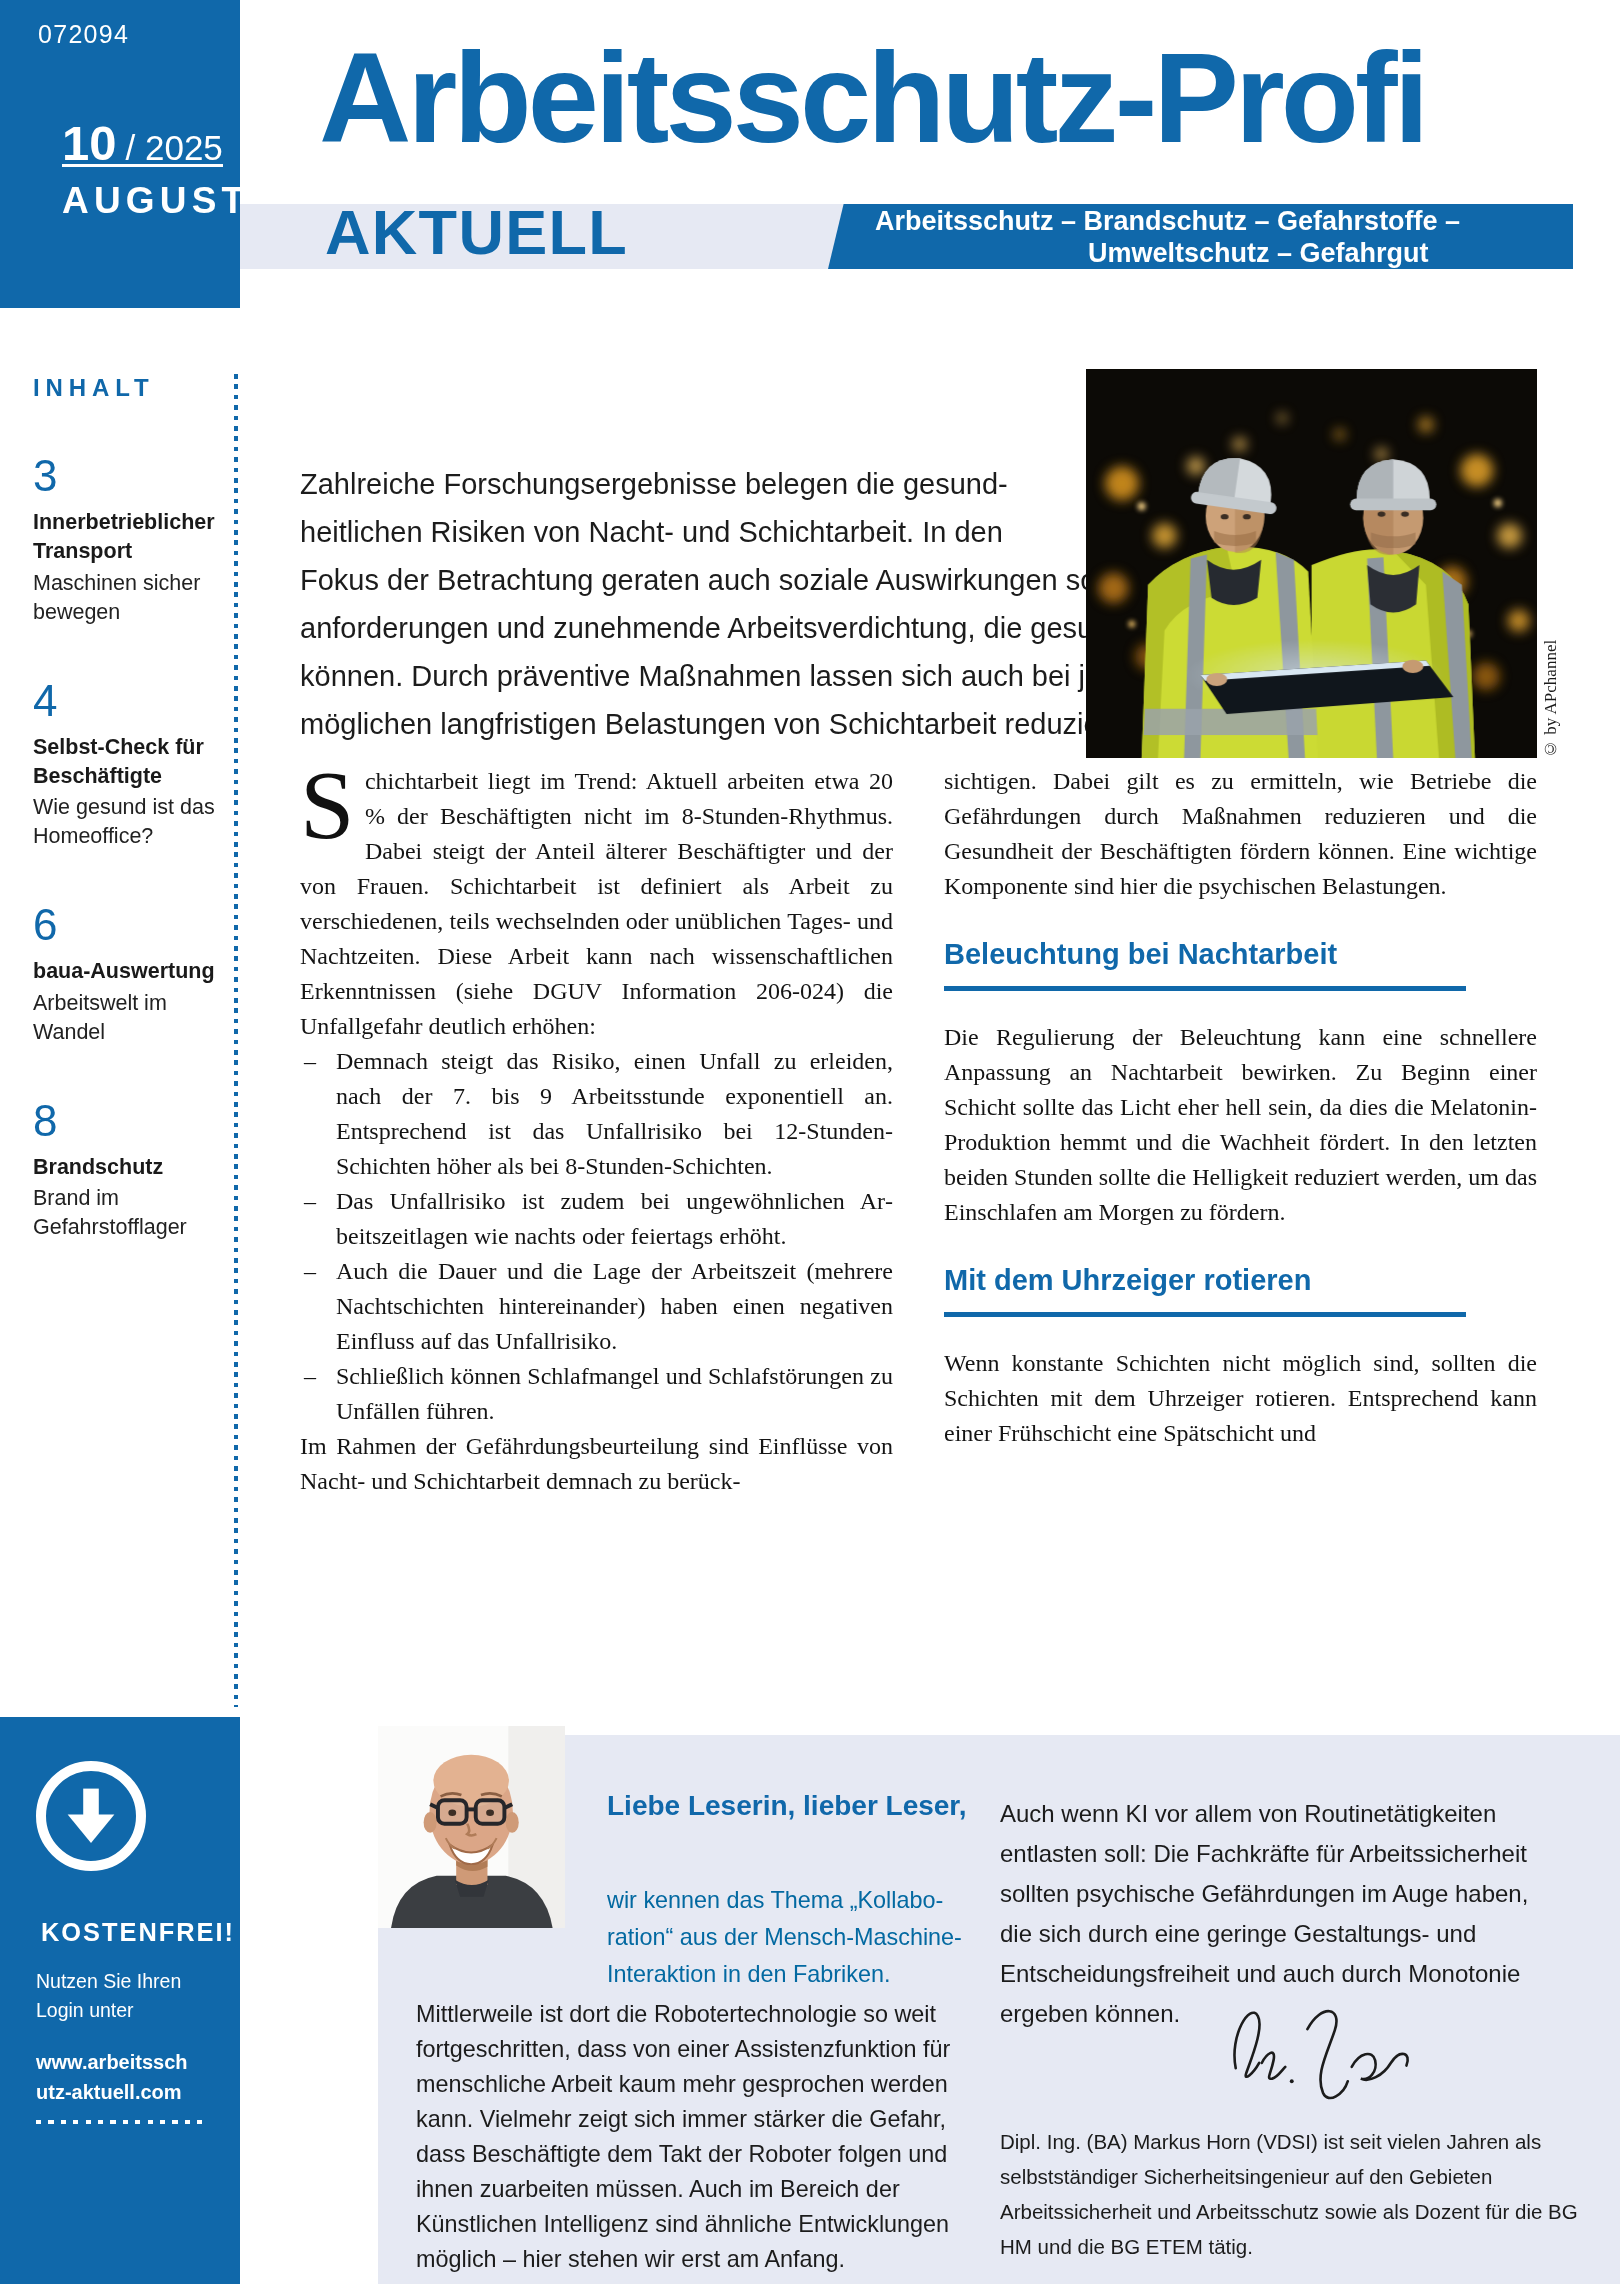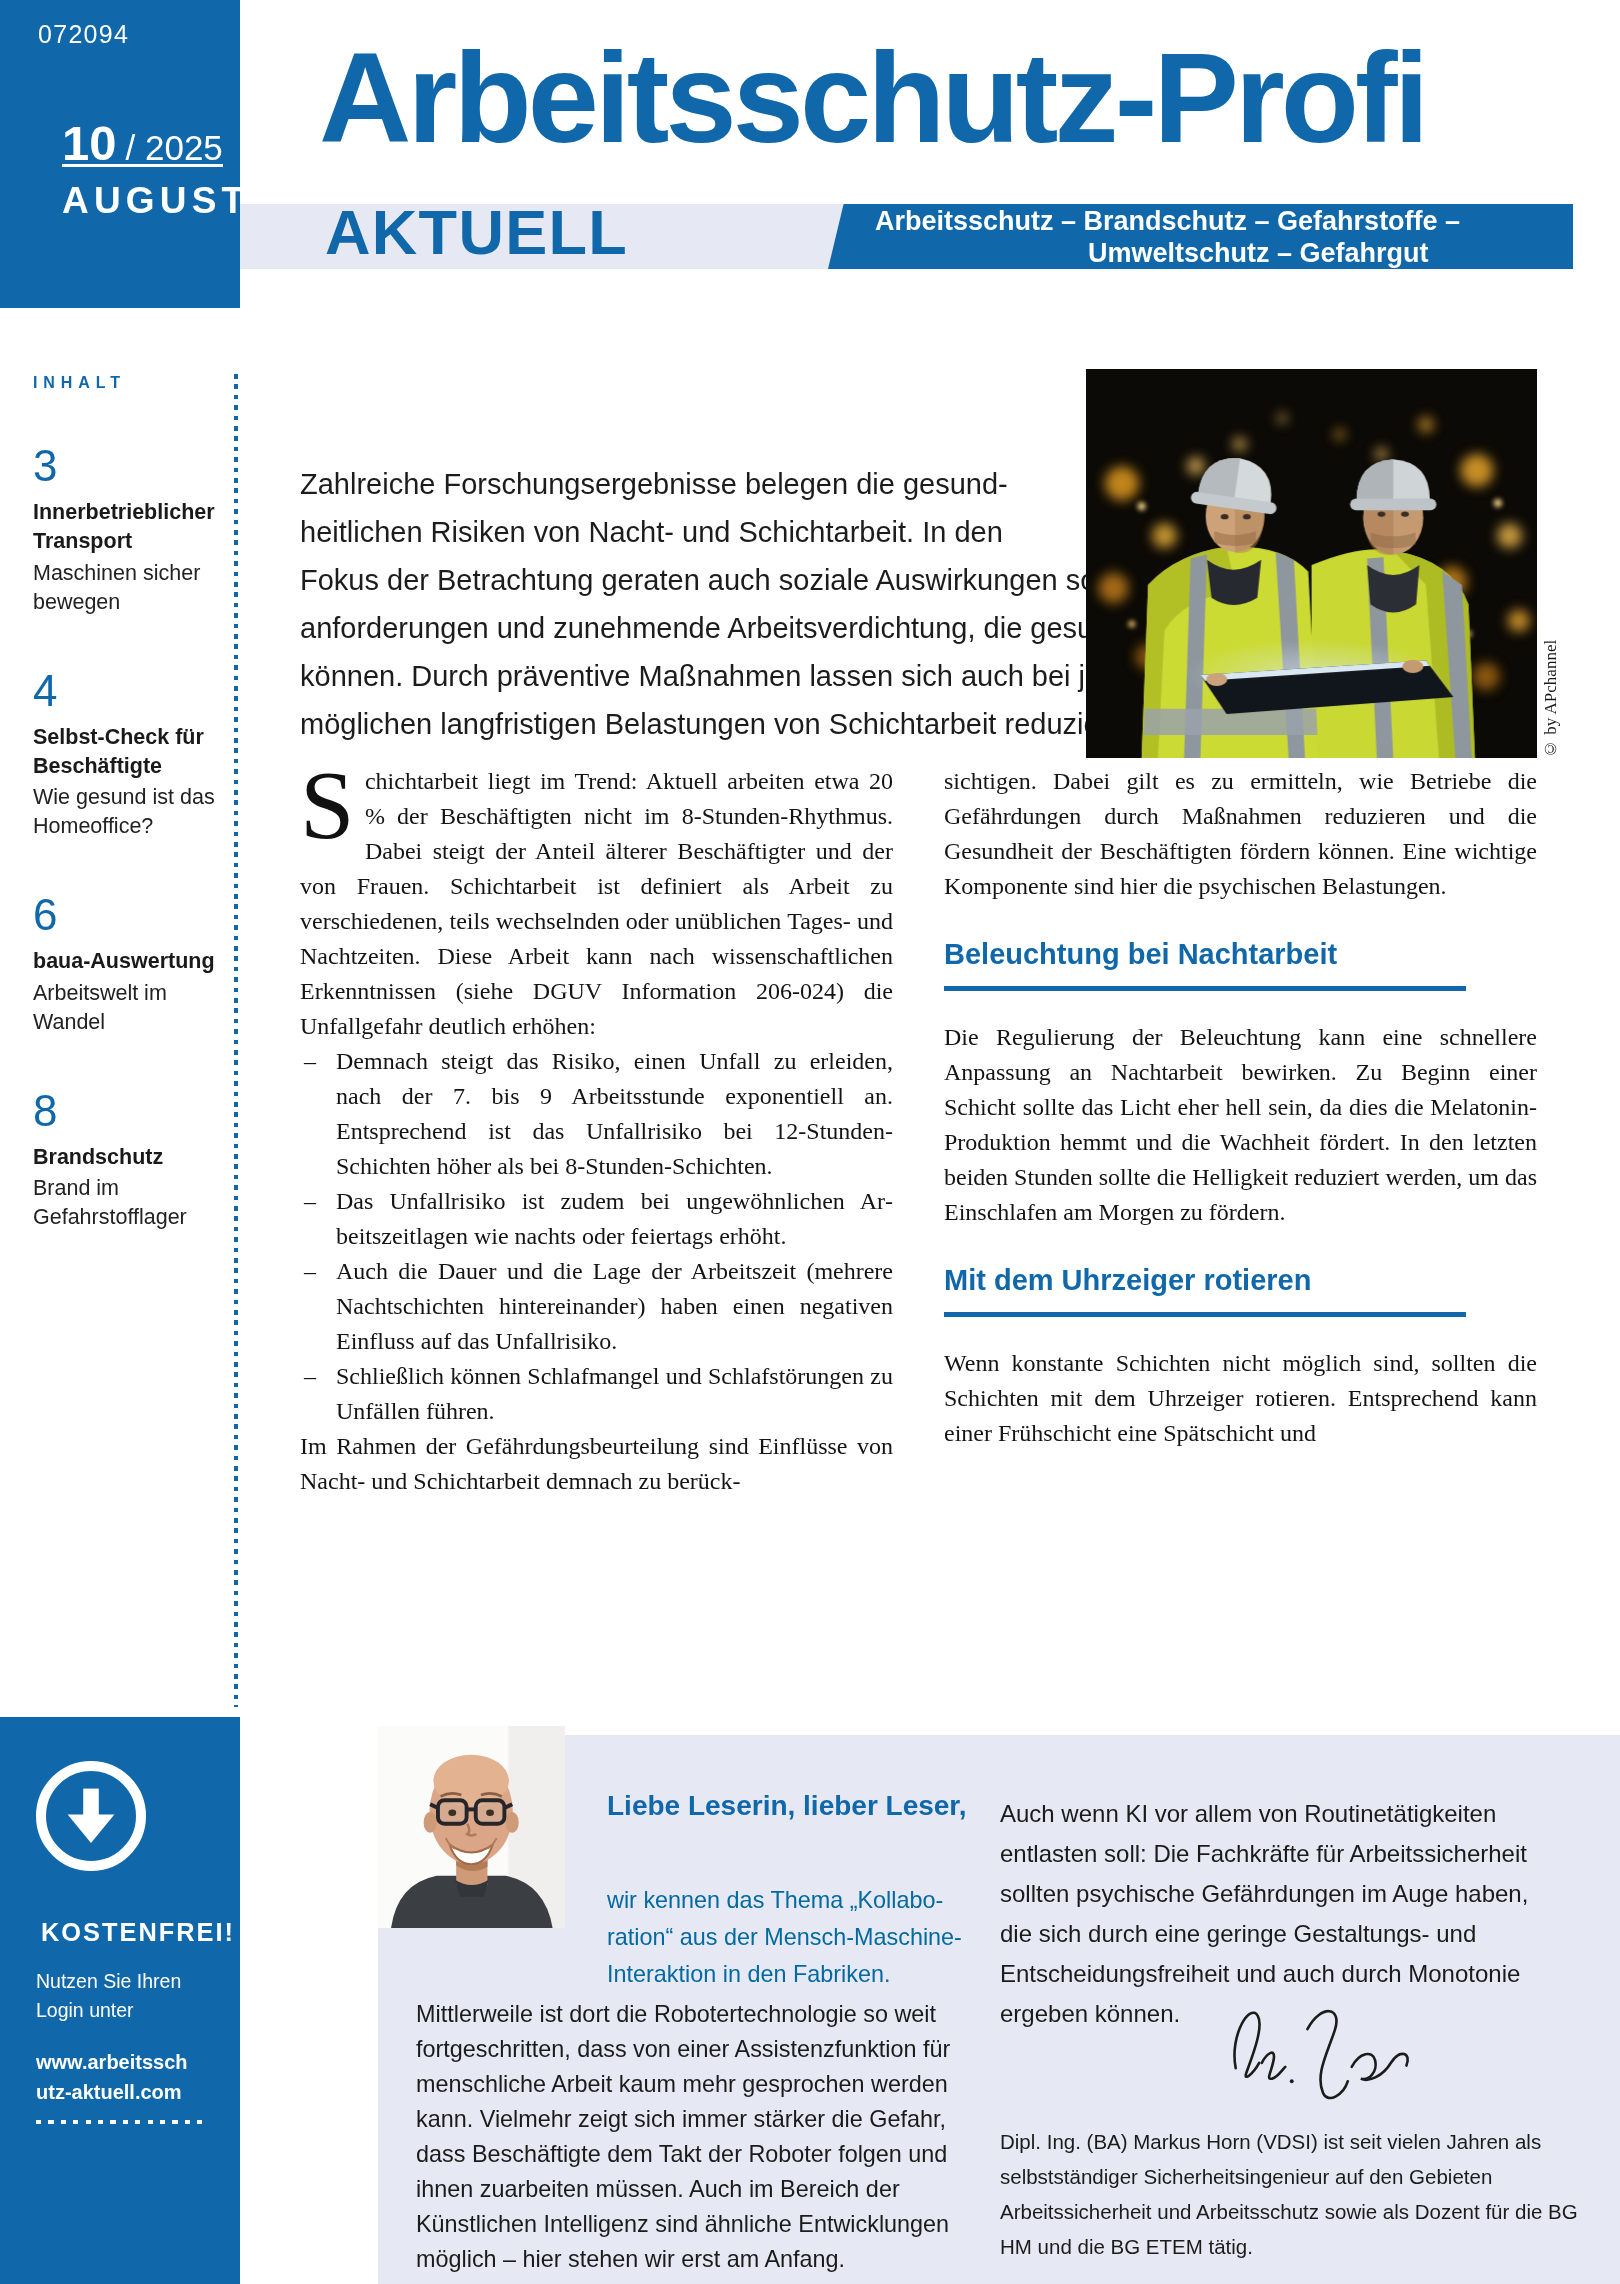--- a/index.html
+++ b/index.html
@@ -33,21 +33,21 @@
   .topics-box{
     position:absolute;left:828px;top:204px;width:745px;height:65px;background:#1068aa;
     clip-path:polygon(15.6px 0,100% 0,100% 100%,0 100%);
     color:#fff;font-weight:bold;font-size:27px;line-height:33px;
   }
   .topics-l1{position:absolute;left:47px;top:1.3px;white-space:nowrap;}
   .topics-l2{position:absolute;left:260px;top:33px;white-space:nowrap;}
 
   
   .toc{position:absolute;left:33px;top:374px;width:204px;color:#1a1a1a;}
-  .toc-heading{color:#1068aa;font-size:16px;font-weight:bold;letter-spacing:5.9px;}
+  .toc-heading{color:#1068aa;font-size:24px;font-weight:bold;letter-spacing:5.9px;}
   .toc-item{margin-top:51px;}
   .toc-page{color:#1068aa;font-size:44px;line-height:46px;}
   .toc-title{font-weight:bold;font-size:21.5px;line-height:29px;margin-top:9px;hyphens:manual;}
   .toc-sub{font-size:21.5px;line-height:29px;margin-top:2.6px;color:#222;hyphens:manual;}
   .vdots{
     position:absolute;left:234px;top:374px;width:3.9px;height:1333px;
     background:repeating-linear-gradient(to bottom,#1068aa 0 4.6px,transparent 4.6px 10.4px);
   }
   .promo{
     position:absolute;left:0;top:1717px;width:240px;height:567px;background:#1068aa;color:#fff;

